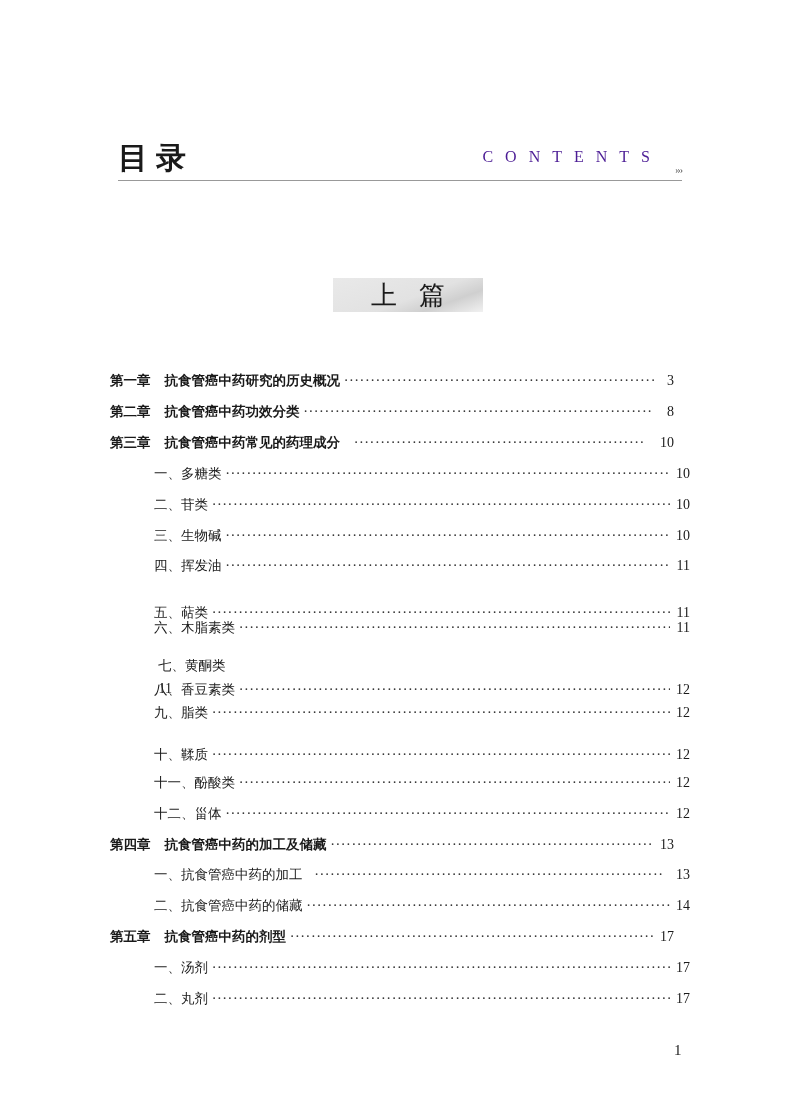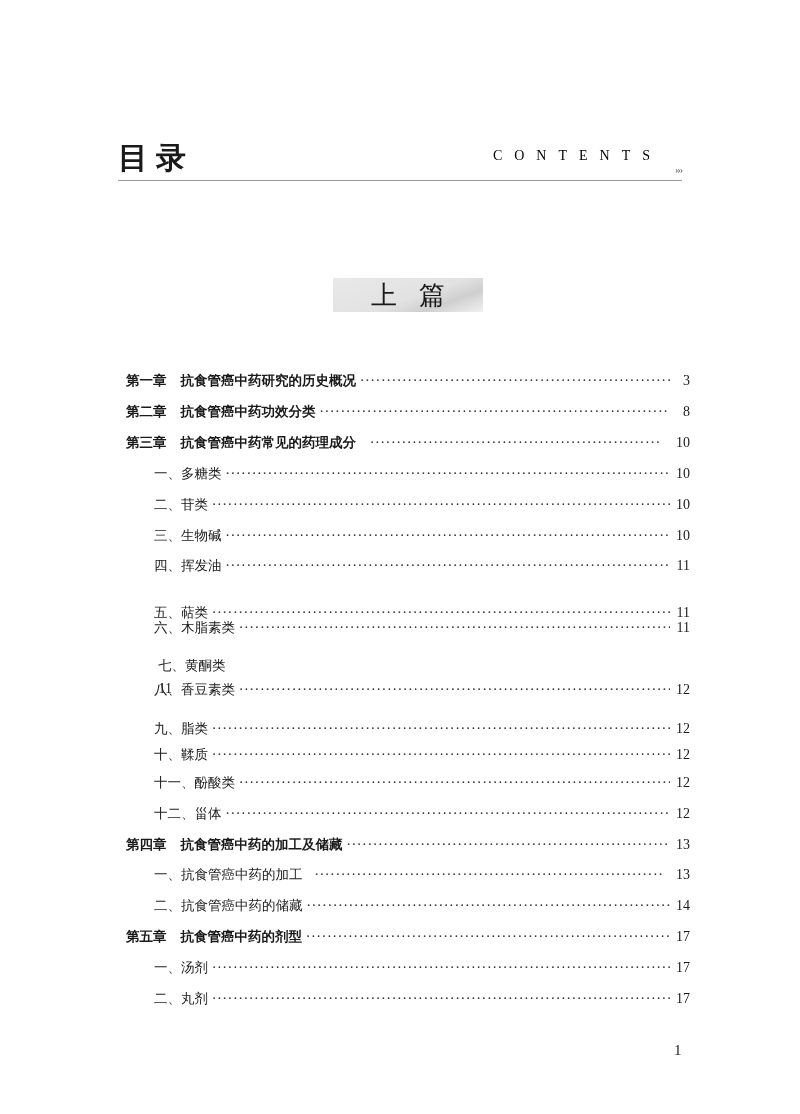--- a/index.html
+++ b/index.html
@@ -13,21 +13,21 @@
     }
     .header-title {
       position: absolute; left: 0; top: 0;
       font-family: "DejaVu Sans", sans-serif;
       font-size: 30px; font-weight: bold; letter-spacing: 8px; color: #1a1a1a;
       line-height: 40px;
     }
     .header-contents {
       position: absolute; right: 20px; top: 10px;
       font-family: "Liberation Serif", serif;
-      font-size: 14px; letter-spacing: 12px; color: #000000;
+      font-size: 16px; letter-spacing: 12px; color: #4c1d95;
     }
     .header-arrows {
       position: absolute; right: 0px; top: 26px;
       font-family: "Liberation Serif", serif;
       font-size: 10px; color: #555; letter-spacing: -1px;
     }
     .header-rule {
       position: absolute; left: 0; top: 42px; width: 564px; height: 1px; background: #999;
     }
     .part-banner {
@@ -37,21 +37,21 @@
     }
     .part-banner span {
       font-family: "DejaVu Serif", serif; font-size: 26px; letter-spacing: 22px;
       padding-left: 22px; color: #1a1a1a;
     }
     .toc { position: absolute; left: 0; top: 368px; width: 800px; }
     .toc-row {
       position: absolute; height: 24px; display: flex; align-items: baseline;
       font-size: 13.5px; line-height: 24px; white-space: nowrap;
     }
-    .toc-row.chapter { left: 126px; width: 564px; font-weight: bold; }
+    .toc-row.chapter { left: 110px; width: 564px; font-weight: bold; }
     .toc-row.section { left: 154px; width: 536px; }
     .toc-label { flex: 0 0 auto; }
     .toc-label .num { margin-right: 14px; }
     .toc-dots {
       flex: 1 1 auto; overflow: hidden; margin: 0 6px 0 4px; color: #333;
       font-weight: normal; letter-spacing: 1px;
     }
     .toc-dots::before {
       content: "··································································································································";
     }
@@ -127,21 +127,21 @@
     <div class="toc-row section" style="top: 285px; flex-direction: column;">
       <span class="toc-label"><span>七、黄酮类</span></span>
       <span class="toc-dots"></span>
       <span class="toc-page">11</span>
     </div>
     <div class="toc-row section" style="top: 309px;">
       <span class="toc-label"><span>八、香豆素类</span></span>
       <span class="toc-dots"></span>
       <span class="toc-page">12</span>
     </div>
-    <div class="toc-row section" style="top: 348px;">
+    <div class="toc-row section" style="top: 332px;">
       <span class="toc-label"><span>九、脂类</span></span>
       <span class="toc-dots"></span>
       <span class="toc-page">12</span>
     </div>
     <div class="toc-row section" style="top: 374px;">
       <span class="toc-label"><span>十、鞣质</span></span>
       <span class="toc-dots"></span>
       <span class="toc-page">12</span>
     </div>
     <div class="toc-row section" style="top: 401.7px;">

